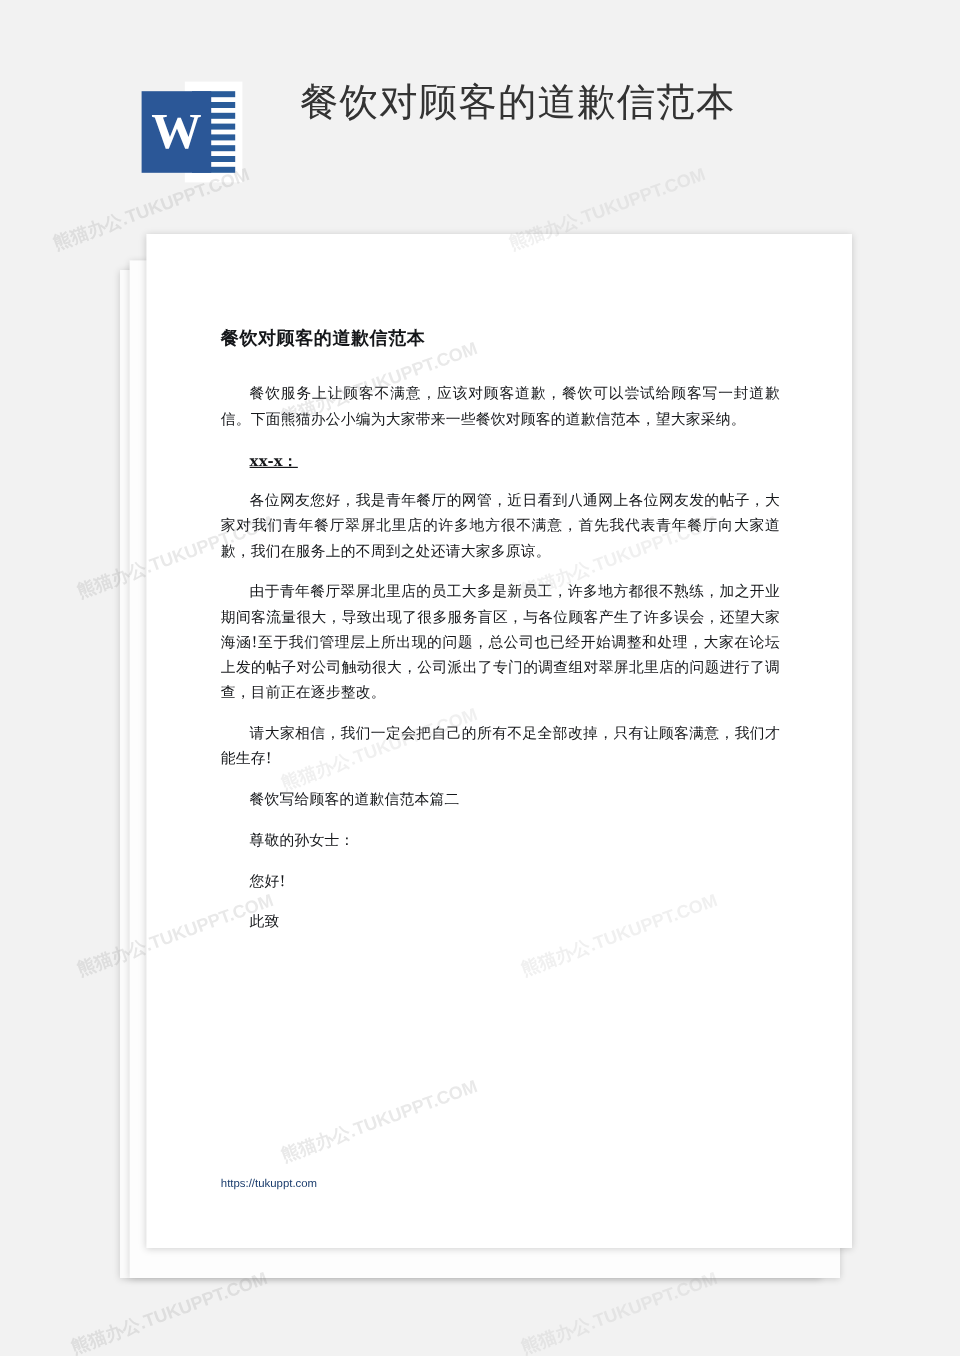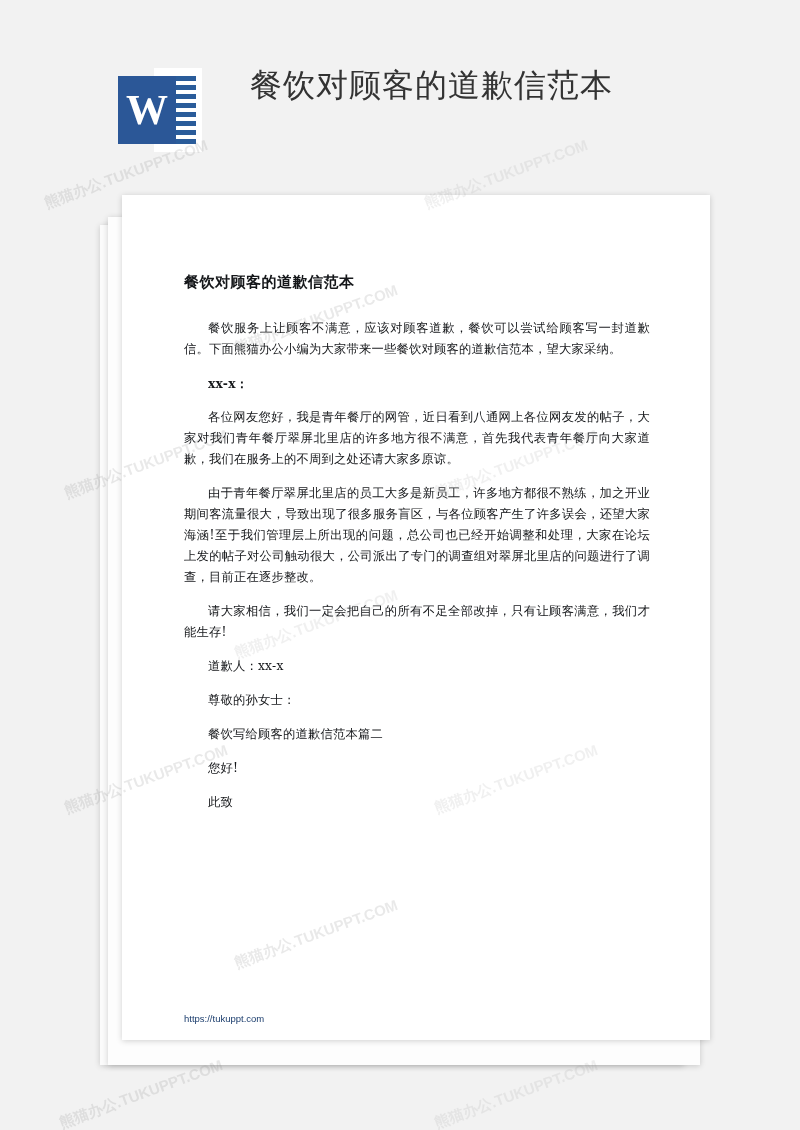--- a/index.html
+++ b/index.html
@@ -140,25 +140,26 @@
     line-height: 21px;
     margin-bottom: 13px;
     text-align: justify;
     letter-spacing: 0.2px;
   }
   .indent {
     text-indent: 24px;
   }
   .bold {
     font-weight: bold;
+    text-decoration: underline;
   }
   .url {
     position: absolute;
     left: 62px;
-    bottom: 16px;
+    bottom: 48px;
     font-size: 9.5px;
     color: #1b3d6d;
     font-family: "Liberation Sans", sans-serif;
   }
 
   
   .wm {
     position: absolute;
     color: rgba(120,120,120,0.16);
     font-size: 15px;
@@ -198,23 +199,22 @@
   <div class="sheet sheet-back2"></div>
   <div class="sheet sheet-back1"></div>
   <div class="sheet sheet-front">
     <div class="doc-body">
       <div class="doc-h1">餐饮对顾客的道歉信范本</div>
       <div class="para indent">餐饮服务上让顾客不满意，应该对顾客道歉，餐饮可以尝试给顾客写一封道歉信。下面熊猫办公小编为大家带来一些餐饮对顾客的道歉信范本，望大家采纳。</div>
       <div class="para indent bold">xx-x：</div>
       <div class="para indent">各位网友您好，我是青年餐厅的网管，近日看到八通网上各位网友发的帖子，大家对我们青年餐厅翠屏北里店的许多地方很不满意，首先我代表青年餐厅向大家道歉，我们在服务上的不周到之处还请大家多原谅。</div>
       <div class="para indent">由于青年餐厅翠屏北里店的员工大多是新员工，许多地方都很不熟练，加之开业期间客流量很大，导致出现了很多服务盲区，与各位顾客产生了许多误会，还望大家海涵!至于我们管理层上所出现的问题，总公司也已经开始调整和处理，大家在论坛上发的帖子对公司触动很大，公司派出了专门的调查组对翠屏北里店的问题进行了调查，目前正在逐步整改。</div>
       <div class="para indent">请大家相信，我们一定会把自己的所有不足全部改掉，只有让顾客满意，我们才能生存!</div>
-      <div class="para indent">道歉人：xx-x</div>
+      <div class="para indent">餐饮写给顾客的道歉信范本篇二</div>
       <div class="para indent">尊敬的孙女士：</div>
-      <div class="para indent">餐饮写给顾客的道歉信范本篇二</div>
       <div class="para indent">您好!</div>
       <div class="para indent">此致</div>
     </div>
     <div class="url">https://tukuppt.com</div>
   </div>
 </div>
 
 <div id="watermark-layer">
     <div class="wm" style="left: 40px; top: 165px;">熊猫办公.TUKUPPT.COM</div>
     <div class="wm wm-light" style="left: 420px; top: 165px;">熊猫办公.TUKUPPT.COM</div>

